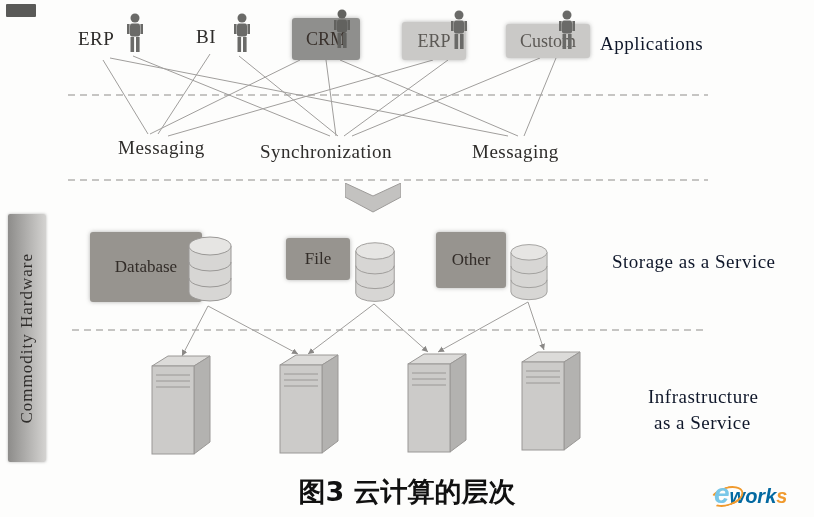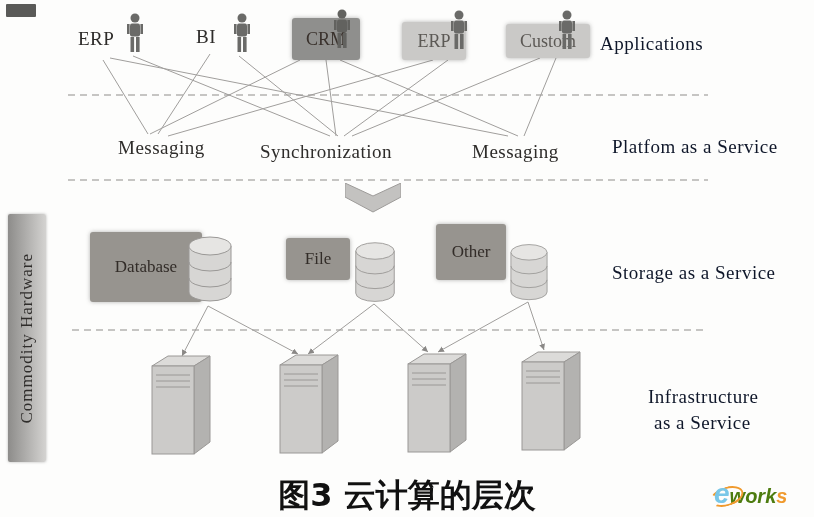--- a/index.html
+++ b/index.html
@@ -28,26 +28,26 @@
     display:flex;align-items:center;justify-content:center;
     border-radius:2px;box-shadow:0 0 3px rgba(80,80,80,.4);
   }
   .sidebar span{
     writing-mode:vertical-rl;transform:rotate(180deg);
     font-size:17px;letter-spacing:1px;color:#2f2d2b;white-space:nowrap;
   }
   .caption{
     left:50%;top:474px;transform:translateX(-50%);
     font-family:"DejaVu Sans", sans-serif;font-weight:bold;
-    font-size:32px;color:#111;white-space:nowrap;
+    font-size:27px;color:#111;white-space:nowrap;
   }
   .logo{left:714px;top:478px;width:96px;height:34px;font-style:italic;
     font-family:"Liberation Sans", sans-serif;white-space:nowrap;}
   .logo .e{font-size:28px;font-weight:bold;color:#79c7e8;position:relative;z-index:1;}
-  .logo .work{font-size:20px;font-weight:bold;color:#4d7c0f;}
+  .logo .work{font-size:20px;font-weight:bold;color:#0369a1;}
   .logo .s{font-size:20px;font-weight:bold;color:#f09a2e;}
   .logo .swoosh{
     position:absolute;left:-4px;top:9px;width:30px;height:15px;
     border:2px solid #f09a2e;border-radius:50%;transform:rotate(-18deg);
     border-left-color:transparent;
   }
   .artifact{left:6px;top:4px;width:30px;height:13px;background:#3d3d3b;opacity:.85;border-radius:1px;}
 </style>
 </head>
 <body>
@@ -139,21 +139,20 @@
       <rect x="14.4" y="11" width="2.6" height="10" fill="#6a6a68"></rect>
     <rect x="4.5" y="24" width="3.6" height="15" fill="#6a6a68"></rect>
       <rect x="10" y="24" width="3.6" height="15" fill="#6a6a68"></rect>
   </svg>
 
   <div class="abs layer-label" style="left:600px;top:33px;">Applications</div>
 
   <div class="abs plain-label" style="left:118px;top:137px;">Messaging</div>
   <div class="abs plain-label" style="left:260px;top:141px;">Synchronization</div>
   <div class="abs plain-label" style="left:472px;top:141px;">Messaging</div>
-  <div class="abs layer-label" style="left:612px;top:136px;">Platfom as a Service</div>
 
   <svg class="abs" style="left:345px;top:183px;" width="56" height="30" viewBox="0 0 56 30">
     <polygon points="0,0 28,13 56,0 56,14 28,29 0,14" fill="#c3c2c0" stroke="#9d9b99" stroke-width="1"></polygon>
   </svg>
 
   <div class="abs gray-box storage-box" style="left:90px;top:232px;width:112px;height:70px;">
     <span>Database</span>
   </div>
   <svg class="abs" style="left:186px;top:234px;" width="48" height="72" viewBox="0 0 48 72">
     <path d="M3,12 v46 a21,9 0 0 0 42,0 v-46" fill="#d7d6d4" stroke="#9a9896"></path>
@@ -165,31 +164,31 @@
   <div class="abs gray-box storage-box" style="left:286px;top:238px;width:64px;height:42px;">
     <span>File</span>
   </div>
   <svg class="abs" style="left:352px;top:240px;" width="46" height="66" viewBox="0 0 48 72">
     <path d="M3,12 v46 a21,9 0 0 0 42,0 v-46" fill="#d7d6d4" stroke="#9a9896"></path>
     <ellipse cx="24" cy="12" rx="21" ry="9" fill="#e6e5e3" stroke="#9a9896"></ellipse>
     <path d="M3,28 a21,9 0 0 0 42,0" fill="none" stroke="#9a9896"></path>
     <path d="M3,44 a21,9 0 0 0 42,0" fill="none" stroke="#9a9896"></path>
   </svg>
 
-  <div class="abs gray-box storage-box" style="left:436px;top:224px;width:70px;height:56px;">
+  <div class="abs gray-box storage-box" style="left:436px;top:232px;width:70px;height:56px;">
     <span>Other</span>
   </div>
   <svg class="abs" style="left:506px;top:242px;" width="46" height="62" viewBox="0 0 48 72">
     <path d="M3,12 v46 a21,9 0 0 0 42,0 v-46" fill="#d7d6d4" stroke="#9a9896"></path>
     <ellipse cx="24" cy="12" rx="21" ry="9" fill="#e6e5e3" stroke="#9a9896"></ellipse>
     <path d="M3,28 a21,9 0 0 0 42,0" fill="none" stroke="#9a9896"></path>
     <path d="M3,44 a21,9 0 0 0 42,0" fill="none" stroke="#9a9896"></path>
   </svg>
 
-  <div class="abs layer-label" style="left:612px;top:262px;">Storage as a Service</div>
+  <div class="abs layer-label" style="left:612px;top:251px;">Storage as a Service</div>
 
   <div class="abs sidebar">
     <span>Commodity Hardware</span>
   </div>
 
   <svg class="abs" style="left:138px;top:350px;" width="80" height="112" viewBox="0 0 80 112">
     <polygon points="14,16 30,6 72,6 56,16" fill="#dcdbd9" stroke="#9a9896"></polygon>
     <polygon points="56,16 72,6 72,92 56,104" fill="#b3b2b0" stroke="#9a9896"></polygon>
     <rect x="14" y="16" width="42" height="88" fill="#cccbc9" stroke="#9a9896"></rect>
     <line x1="18" y1="25" x2="52" y2="25" stroke="#9a9896"></line>

